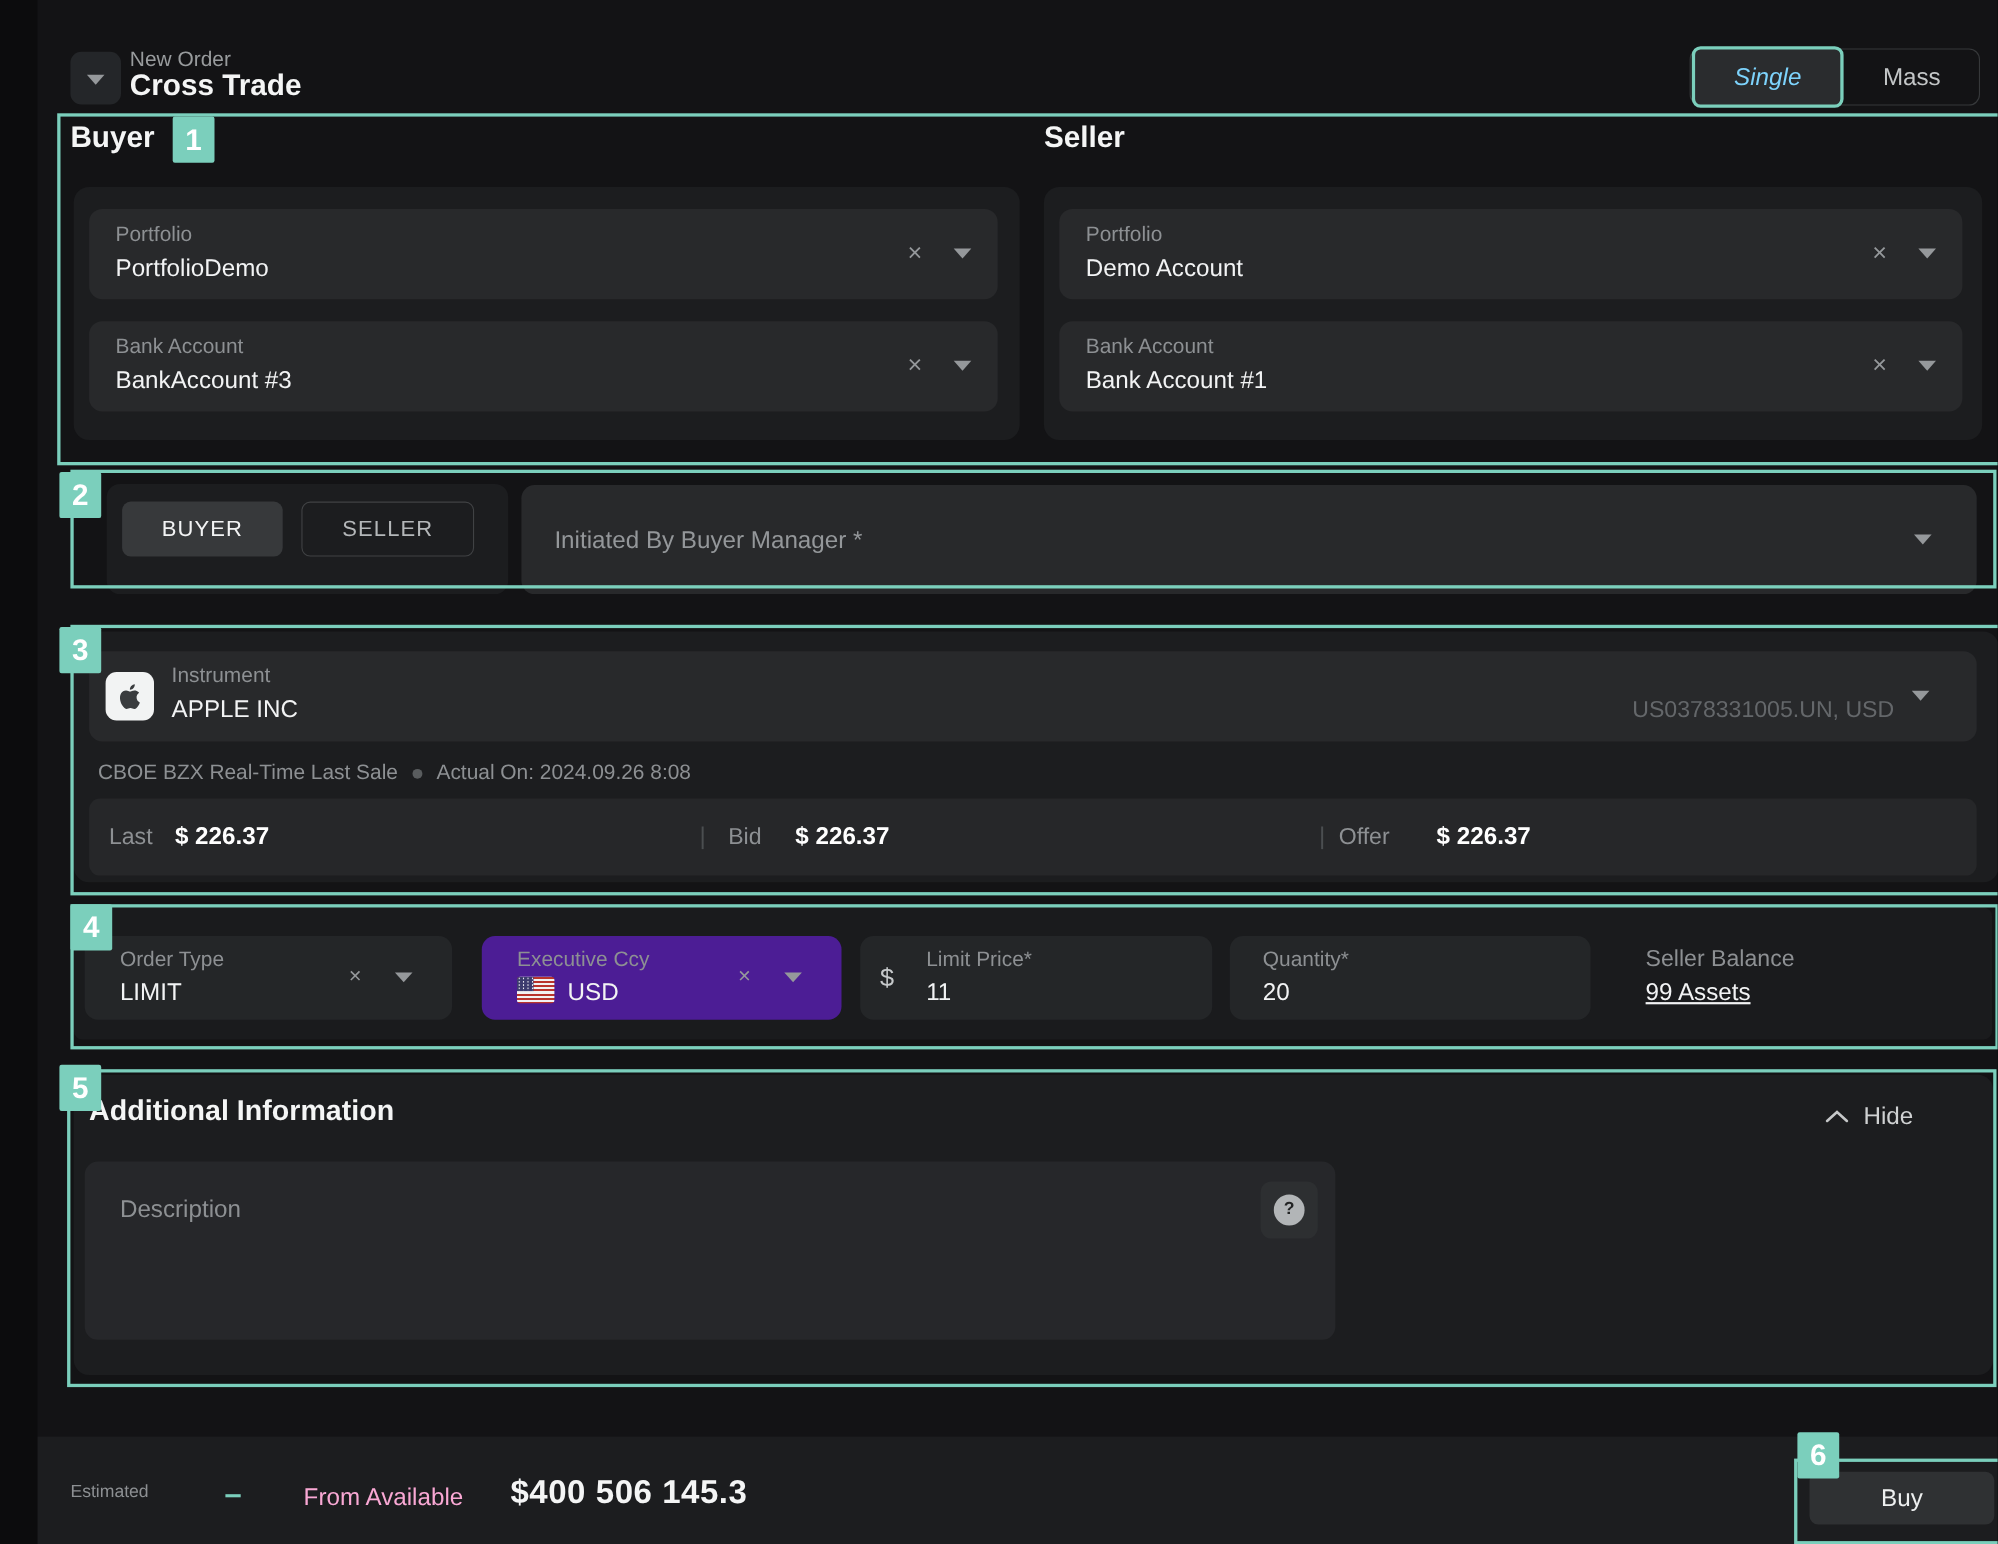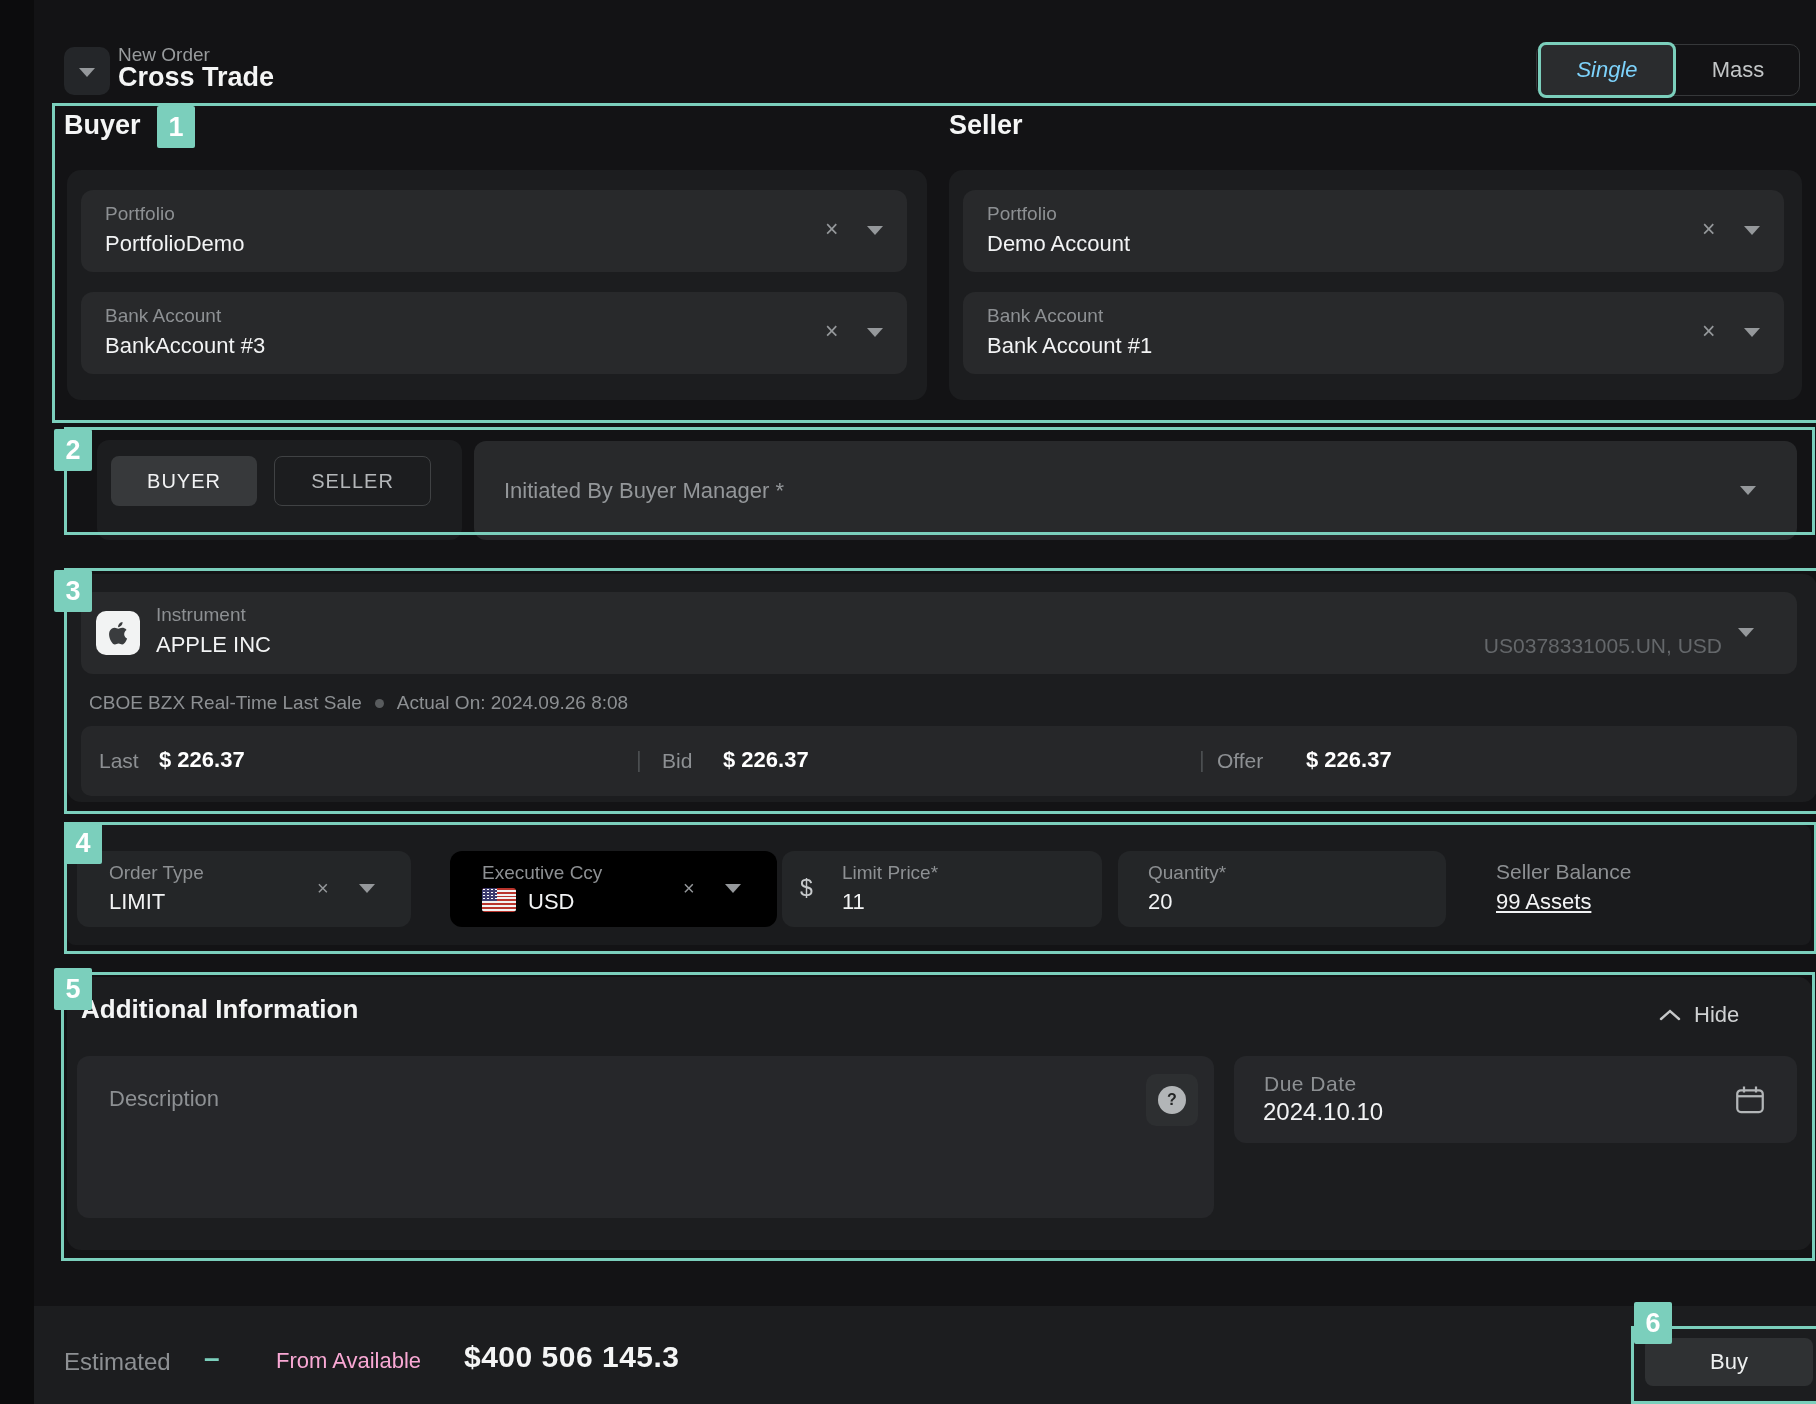--- a/index.html
+++ b/index.html
@@ -120,21 +120,21 @@
     <span class="priceval" style="left:1225px;top:21px;">$ 226.37</span>
   </div>
 
   <div class="abs" style="left:33px;top:825px;width:1744px;height:120px;background:#1a1b1d;border-radius:8px;"></div>
   <div class="card" style="left:43px;top:851px;width:334px;height:76px;background:#242628;">
     <span class="lbl" style="left:32px;top:11px;">Order Type</span>
     <span class="val" style="left:32px;top:38px;">LIMIT</span>
     <span class="xicon" style="left:240px;top:26px;font-size:20px;">×</span>
     <div class="chev" style="left:282px;top:33px;"></div>
   </div>
-  <div class="card" style="left:416px;top:851px;width:327px;height:76px;background:#000000;">
+  <div class="card" style="left:404px;top:851px;width:327px;height:76px;background:#4c1d95;">
     <span class="lbl" style="left:32px;top:11px;">Executive Ccy</span>
     <div class="flag" style="left:32px;top:37px;">
         <div class="canton"></div>
       </div>
     <span class="val" style="left:78px;top:38px;">USD</span>
     <span class="xicon" style="left:233px;top:26px;font-size:20px;">×</span>
     <div class="chev" style="left:275px;top:33px;"></div>
   </div>
   <div class="card" style="left:748px;top:851px;width:320px;height:76px;background:#242628;">
     <span class="abs" style="left:18px;top:24px;font-size:23px;color:#c6c9cb;">$</span>
@@ -158,34 +158,24 @@
   </div>
   <div class="abs" style="left:43px;top:1056px;width:1137px;height:162px;background:#26272a;border-radius:12px;">
     <span style="position:absolute;left:32px;top:30px;font-size:22px;color:#8d9093;">Description</span>
     <div class="abs" style="left:1069px;top:18px;width:52px;height:52px;background:#2d2f31;border-radius:10px;">
       <div style="position:absolute;left:12px;top:12px;width:28px;height:28px;border-radius:50%;background:#b2b5b7;
                   display:flex;align-items:center;justify-content:center;">
         <span style="font-size:16px;font-weight:bold;color:#232425;">?</span>
       </div>
     </div>
   </div>
-  <div class="abs" style="left:1200px;top:1056px;width:563px;height:87px;background:#26272a;border-radius:12px;">
-    <span style="position:absolute;left:30px;top:16px;font-size:21px;color:#8d9093;letter-spacing:0.5px;">Due Date</span>
-    <span style="position:absolute;left:29px;top:42px;font-size:24px;color:#f2f3f4;">2024.10.10</span>
-    <svg width="36" height="36" viewBox="0 0 24 24" style="position:absolute;left:498px;top:26px;" fill="none" stroke="#b3b6b8" stroke-width="1.5">
-      <rect x="3.5" y="5.5" width="17" height="14.5" rx="2.5"></rect>
-      <line x1="8" y1="3" x2="8" y2="7"></line>
-      <line x1="16" y1="3" x2="16" y2="7"></line>
-      <line x1="3.5" y1="9.5" x2="20.5" y2="9.5"></line>
-    </svg>
-  </div>
 
 
   <div class="abs" style="left:0;top:1306px;width:1816px;height:98px;background:#1c1d1f;z-index:2;">
-    <span style="position:absolute;left:30px;top:42px;font-size:24px;color:#8d9093;">Estimated</span>
+    <span style="position:absolute;left:30px;top:42px;font-size:16px;color:#8d9093;">Estimated</span>
     <span style="position:absolute;left:170px;top:36px;font-size:28px;font-weight:bold;color:#7bcfbc;">–</span>
     <span style="position:absolute;left:242px;top:42px;font-size:22px;color:#f9a8d4;">From Available</span>
     <span style="position:absolute;left:430px;top:34px;font-size:30px;font-weight:bold;color:#f4f5f5;letter-spacing:0.5px;">$400 506 145.3</span>
     <div style="position:absolute;left:1611px;top:32px;width:168px;height:48px;background:#2f3133;border-radius:8px;
                 display:flex;align-items:center;justify-content:center;">
       <span style="font-size:22px;color:#eef0f0;">Buy</span>
     </div>
   </div>
 
   <div class="anno" style="left:18px;top:103px;width:1766px;height:314px;"></div>

